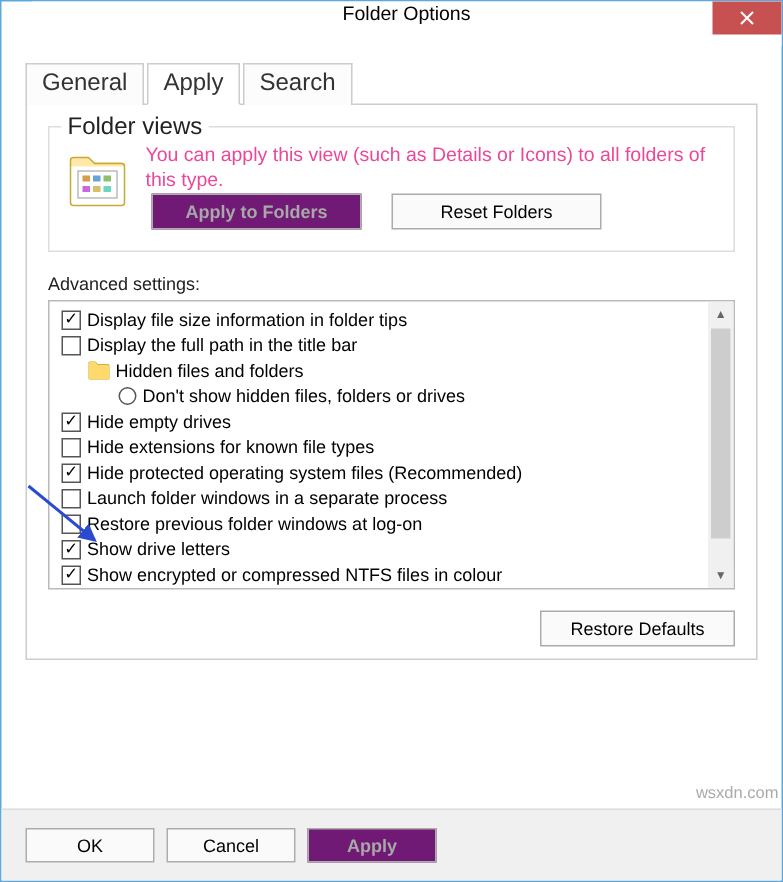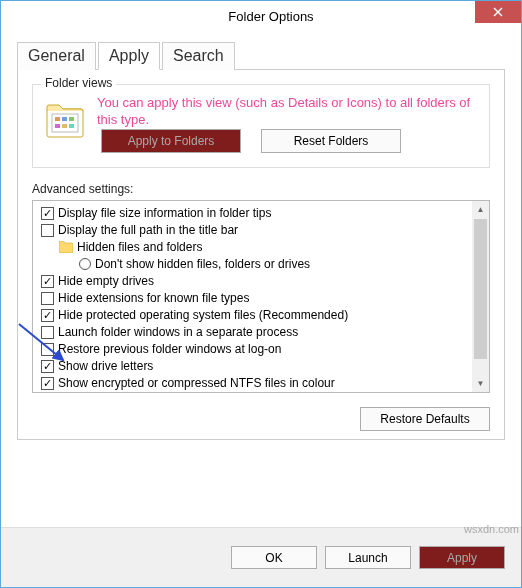--- a/index.html
+++ b/index.html
@@ -1,63 +1,63 @@
 <!DOCTYPE html>
 <html><head>
   <meta charset="utf-8">
   <style>
     * { box-sizing: border-box; font-family: "Segoe UI", Tahoma, sans-serif; font-size: 12px; }
     body { margin: 0; background: #fff; width: 522px; height: 588px; overflow: hidden; }
     
     .window { border: 1px solid #5da7db; width: 522px; height: 588px; background: #fff; position: relative; }
     
-    .titlebar { height: 30px; background: #fff; display: flex; align-items: center; justify-content: center; position: relative; margin-left: 20px; }
+    .titlebar { height: 30px; background: #fff; display: flex; justify-content: center; position: relative; margin-left: 20px; }
     .titlebar-title { font-size: 13px; color: #000; }
     .close-btn { position: absolute; right: 0; top: 0; width: 46px; height: 22px; background: #c75050; color: #fff; display: flex; align-items: center; justify-content: center; font-size: 14px; cursor: pointer; }
     .close-btn svg { width: 10px; height: 10px; }
     
     .client { padding: 10px 16px 0 16px; }
     
     .tabs { display: flex; position: relative; top: 1px; z-index: 2; }
     .tab { padding: 4px 10px; border: 1px solid #ccc; border-bottom: none; background: #fff; margin-right: 2px; cursor: pointer; font-size: 16px; color: #333; }
     .tab.active { background: #fff; border-bottom: 1px solid #fff; z-index: 3; }
     .tab:not(.active) { background: #fcfcfc; }
     
     .tab-panel { border: 1px solid #ccc; padding: 14px 14px 8px 14px; background: #fff; }
     
     .groupbox { border: 1px solid #ddd; padding: 10px 10px 14px 10px; margin-bottom: 14px; position: relative; }
-    .groupbox-title { position: absolute; top: -9px; left: 8px; background: #fff; padding: 0 4px; font-size: 12px; color: #222; }
+    .groupbox-title { position: absolute; top: -9px; left: 8px; background: #fff; padding: 0 4px; font-size: 16px; color: #222; }
     .groupbox-row { display: flex; gap: 10px; }
     .folder-icon-wrap { width: 44px; height: 44px; flex-shrink: 0; margin-top: 4px; }
     .folder-desc { font-size: 13px; color: #ec4899; line-height: 1.3; }
     .groupbox-btns { display: flex; gap: 20px; margin-left: 4px; }
     
     button.win-btn { height: 24px; border: 1px solid #acacac; background: #fafafa; padding: 0 18px; font-size: 12px; cursor: pointer; min-width: 140px;}
-    button.win-btn:disabled { color: #a8a8a8; background: #7f1d1d; cursor: default; }
+    button.win-btn:disabled { color: #a8a8a8; background: #701a75; cursor: default; font-weight: bold; }
     button.win-btn.small { min-width: 86px; height: 23px; padding: 0 14px; }
     
     .adv-label { font-size: 12px; color: #222; margin-bottom: 4px; display: block; }
     .tree { border: 1px solid #b9b9b9; height: 193px; overflow: hidden; position: relative; background: #fff; }
     .tree-inner { padding: 4px 2px; position: absolute; left: 0; right: 17px; top: 0; }
     .tree-row { display: flex; align-items: center; gap: 4px; padding: 0 6px; height: 17px; font-size: 12px; color: #000; white-space: nowrap; }
     .tree-row .cb { width: 13px; height: 13px; border: 1px solid #555; background: #fff; display: flex; align-items: center; justify-content: center; flex-shrink: 0; }
     .tree-row .cb.checked::after { content: "✓"; font-size: 11px; line-height: 1; color: #000; }
     .tree-row .rb { width: 12px; height: 12px; border: 1px solid #555; border-radius: 50%; display: flex; align-items: center; justify-content: center; flex-shrink: 0; background: #fff; }
     .tree-row .rb.selected::after { content: ""; width: 6px; height: 6px; background: #000; border-radius: 50%; }
     .tree-row.child { padding-left: 44px; }
     .tree-row .folder-sm { width: 14px; height: 12px; display: inline-block; flex-shrink: 0; }
     .tree-row.folder-row { padding-left: 24px; }
     
     .scrollbar { position: absolute; right: 0; top: 0; bottom: 0; width: 17px; background: #f0f0f0; }
     .scroll-btn { height: 17px; background: #f0f0f0; display: flex; align-items: center; justify-content: center; color: #666; font-size: 8px;}
     .scroll-thumb { position: absolute; left: 2px; right: 2px; top: 18px; height: 140px; background: #cdcdcd; }
     
     .row-buttons-bottom { display: flex; justify-content: flex-end; margin-top: 14px; }
     
-    .dialog-footer { position: absolute; left: 0; right: 0; bottom: 0; height: 60px; background: #f0f0f0; border-top: 1px solid #ddd; display: flex; align-items: center; justify-content: flex-end; gap: 8px; padding: 0 16px; }
+    .dialog-footer { position: absolute; left: 0; right: 0; bottom: 0; height: 48px; background: #f0f0f0; border-top: 1px solid #ddd; display: flex; align-items: center; gap: 8px; padding: 0 16px; }
     
     .arrow-annotation { position: absolute; left: 14px; top: 319px; pointer-events: none; z-index: 50; }
     
     .watermark { position: absolute; right: 2px; bottom: 52px; font-size: 11px; color: #aaa; writing-mode: horizontal-tb; z-index: 60; transform: rotate(0deg);}
   </style>
 </head>
 <body>
 
 <div class="window">
   <div class="titlebar">
@@ -174,18 +174,18 @@
     <defs>
         <marker id="ah" markerWidth="6" markerHeight="6" refX="5" refY="3" orient="auto">
           <path d="M0,0 L6,3 L0,6 Z" fill="#2a4ad0"></path>
         </marker>
       </defs>
     <line x1="4" y1="4" x2="48" y2="40" stroke="#2a4ad0" stroke-width="2" marker-end="url(#ah)"></line>
   </svg>
 
   <div class="dialog-footer">
     <button class="win-btn small">OK</button>
-    <button class="win-btn small">Launch</button>
+    <button class="win-btn small">Cancel</button>
     <button class="win-btn small" disabled="">Apply</button>
   </div>
 
   <div class="watermark">wsxdn.com</div>
 </div>
 
 </body></html>

